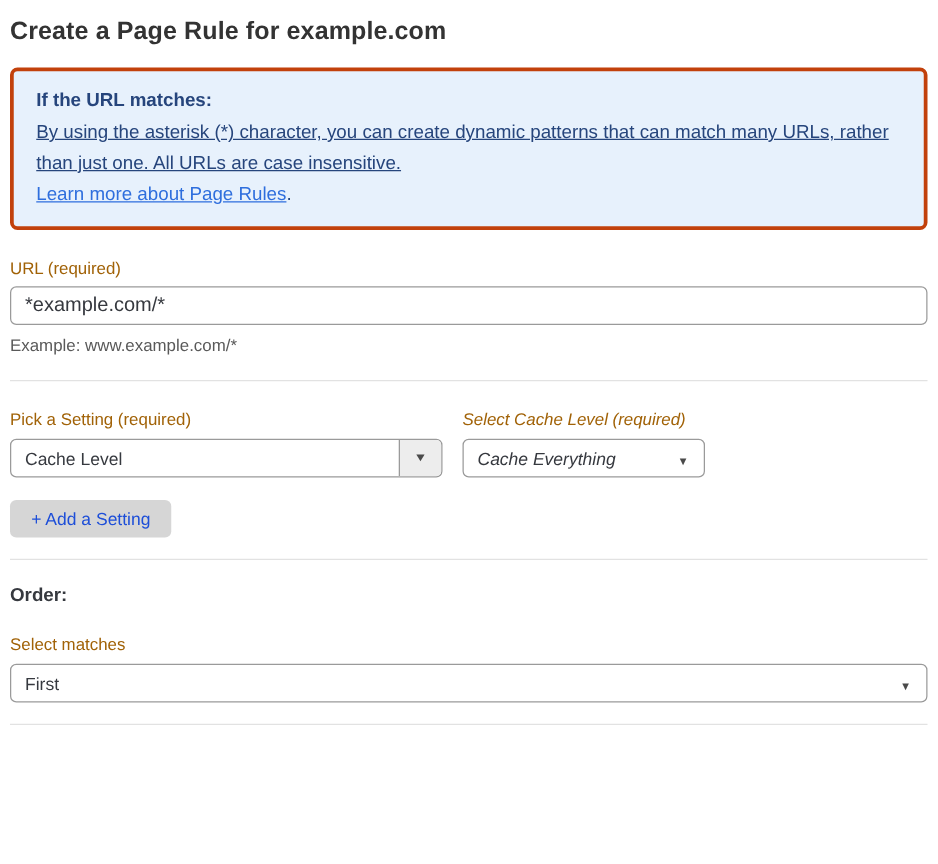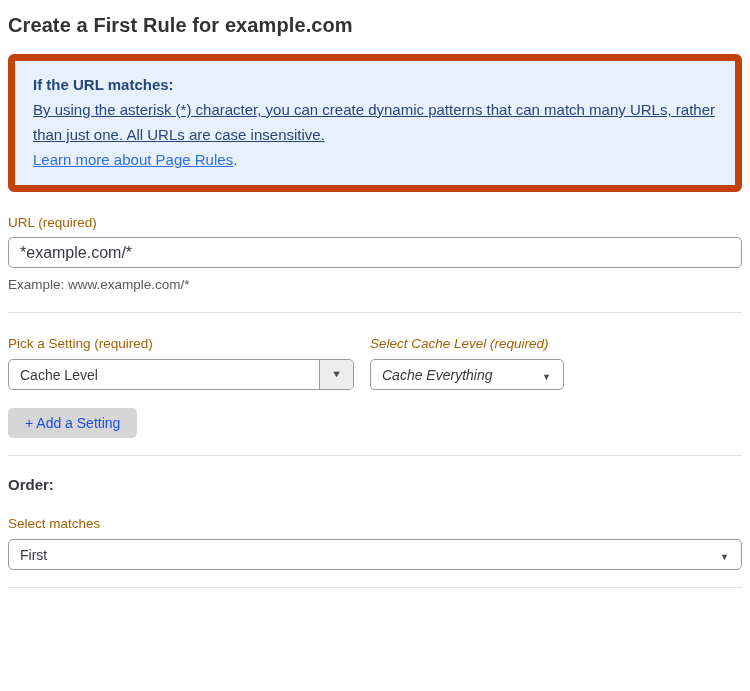--- a/index.html
+++ b/index.html
@@ -17,21 +17,21 @@
     font-size: 20px;
     font-weight: 700;
     color: #333333;
     margin: 4px 0 0 0;
     letter-spacing: 0.1px;
   }
 
   .info-box {
     margin-top: 17px;
     background: #e7f1fc;
-    border: 7px solid #c2410c;
+    border: 3px solid #c2410c;
     border-radius: 6px;
     padding: 11px 18px 13px 18px;
     font-size: 15px;
     line-height: 25px;
     color: #26457c;
   }
   .info-heading { font-weight: 700; }
   .info-body { max-width: 700px; text-decoration: underline; }
   .learn-more-link {
     color: #2e6edd;
@@ -130,21 +130,21 @@
     cursor: pointer;
   }
 
   .order-helper { margin-top: 6px; max-width: 720px; }
 </style>
 </head>
 <body>
 
 <div class="wrap">
 
-  <h1 class="page-title">Create a First Rule for example.com</h1>
+  <h1 class="page-title">Create a Page Rule for example.com</h1>
 
   <div class="info-box">
     <div class="info-heading">If the URL matches:</div>
     <div class="info-body">By using the asterisk (*) character, you can create dynamic patterns that can match many URLs, rather than just one. All URLs are case insensitive.</div>
     <div><a class="learn-more-link">Learn more about Page Rules</a><span>.</span></div>
   </div>
 
   <div class="field-label">URL (required)</div>
   <input class="url-input" type="text" value="*example.com/*" style="">
   <div class="helper-text">Example: www.example.com/*</div>

